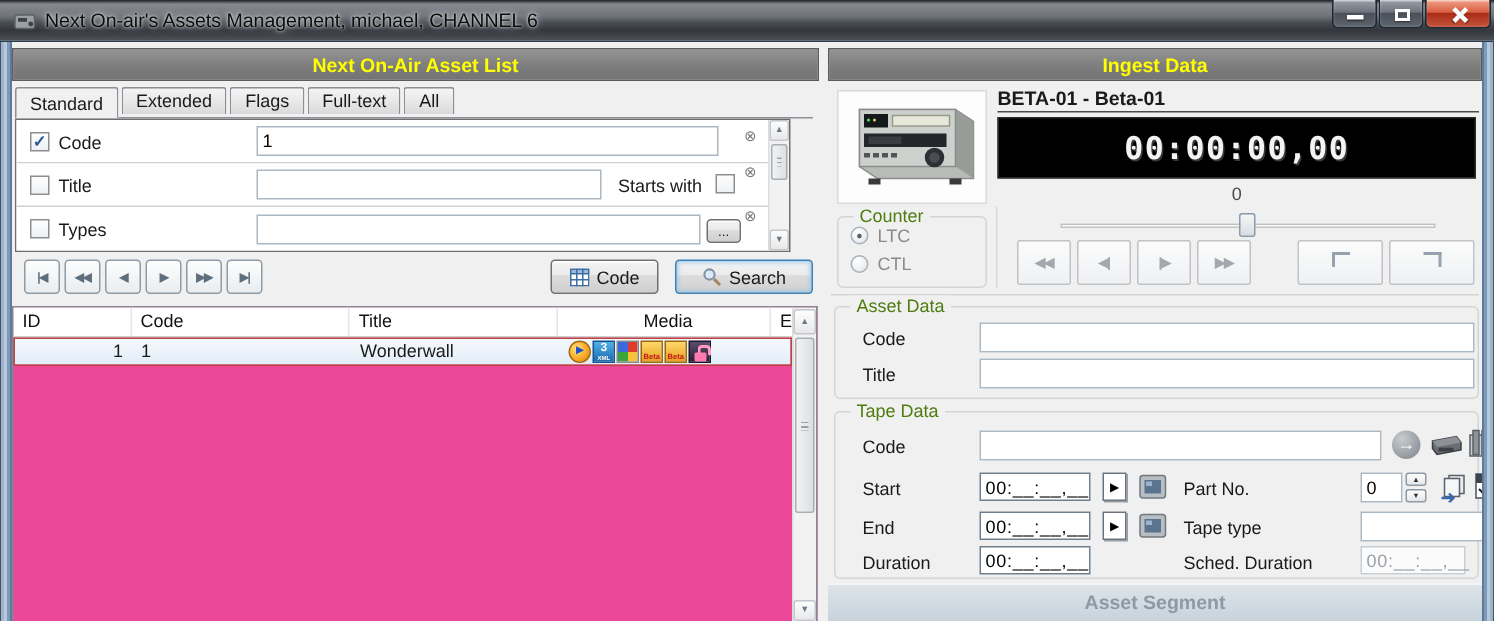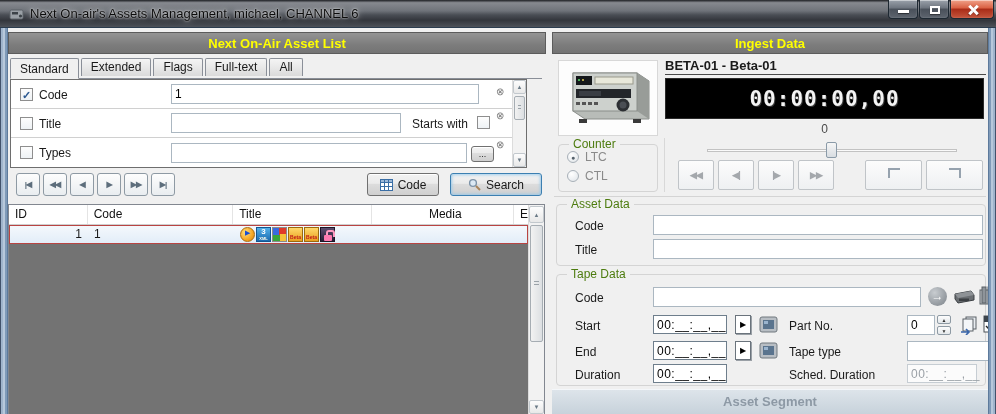--- a/index.html
+++ b/index.html
@@ -76,21 +76,21 @@
     border-bottom:1px solid #f0f0f0; }
   .filter-box { position:absolute; left:2px; top:47px; width:517px; height:89px;
     border:1px solid #6e6e6e; background:#fff; }
   .f-row { position:absolute; left:0; width:501px; height:29px; border-bottom:1px solid #d0d0d0; background:#fff; }
   .f-row:last-of-type { border-bottom:none; }
   .lp-toolbar { position:absolute; left:2px; top:141px; right:2px; height:26px; }
   .nav-btn { position:absolute; top:0; width:24px; height:23px; border:1px solid #8e9aa4; border-radius:3px;
     background:linear-gradient(#fdfdfd,#e9edf0); color:#5d6e7c; font-size:8px; font-weight:bold;
     text-align:center; line-height:21px; letter-spacing:-1px; }
   .grid { position:absolute; left:0; top:172px; width:537px; bottom:0;
-    border:1px solid #828790; border-bottom:none; background:#737373; }
+    border:1px solid #828790; border-bottom:none; background:#ec4899; }
   .g-head { position:absolute; left:0; top:0; right:16px; height:20px; background:#fff; border-bottom:1px solid #cfcfcf; display:flex; }
   .g-hc { border-right:1px solid #e4e4e4; padding:2px 0 0 6px; font-size:12px; color:#111; overflow:hidden; white-space:nowrap; }
   .g-row { position:absolute; left:0; top:20px; right:16px; height:19px; display:flex;
     border:1px solid #b94442; background:linear-gradient(180deg,#f4f8fc,#e2edf8); }
   .g-c { padding:1px 0 0 6px; font-size:12px; overflow:hidden; white-space:nowrap; }
   .mi { width:15px; height:15px; display:inline-block; margin:0 1px 0 0; position:relative; vertical-align:top; }
   .mi-play { border-radius:50%; background:radial-gradient(circle at 35% 35%,#ffe080,#f5a623 60%,#cc7d12); border:1px solid #a86a10; }
   .mi-play::after { content:"▶"; position:absolute; left:4px; top:1px; font-size:7px; color:#1a4fd0; }
   .mi-xml { background:linear-gradient(#52b0e8,#1a6ab0); border:1px solid #15568f; color:#fff; text-align:center; }
   .mi-xml i { font-style:normal; display:block; font-size:8px; line-height:8px; font-weight:bold; }
@@ -241,20 +241,21 @@
           <div class="g-hc" style="width:79px;">ID</div>
           <div class="g-hc" style="width:146px;">Code</div>
           <div class="g-hc" style="width:139px;">Title</div>
           <div class="g-hc" style="width:143px;text-align:center;">Media</div>
           <div class="g-hc" style="width:14px;border-right:none;">E</div>
         </div>
 
         <div class="g-row">
           <div class="g-c" style="width:78px;text-align:right;padding-right:6px;">1</div>
           <div class="g-c" style="width:146px;">1</div>
+          <div class="g-c" style="width:139px;">Wonderwall</div>
           <div class="g-c" style="width:150px;padding-top:1px;">
             <span class="mi mi-play"></span><span class="mi mi-xml"><i>3</i><b>XML</b></span><span class="mi mi-gfx"></span><span class="mi mi-beta"><i>Beta</i></span><span class="mi mi-beta"><i>Beta</i></span><span class="mi mi-lock"></span>
           </div>
         </div>
 
         <div class="scroll" style="right:0;top:0;bottom:0;width:16px;">
           <div class="sc-btn" style="top:1px;height:17px;line-height:16px;">▲</div>
           <div class="sc-thumb" style="top:20px;height:117px;"></div>
           <div class="sc-btn" style="bottom:0;height:14px;">▼</div>
         </div>

